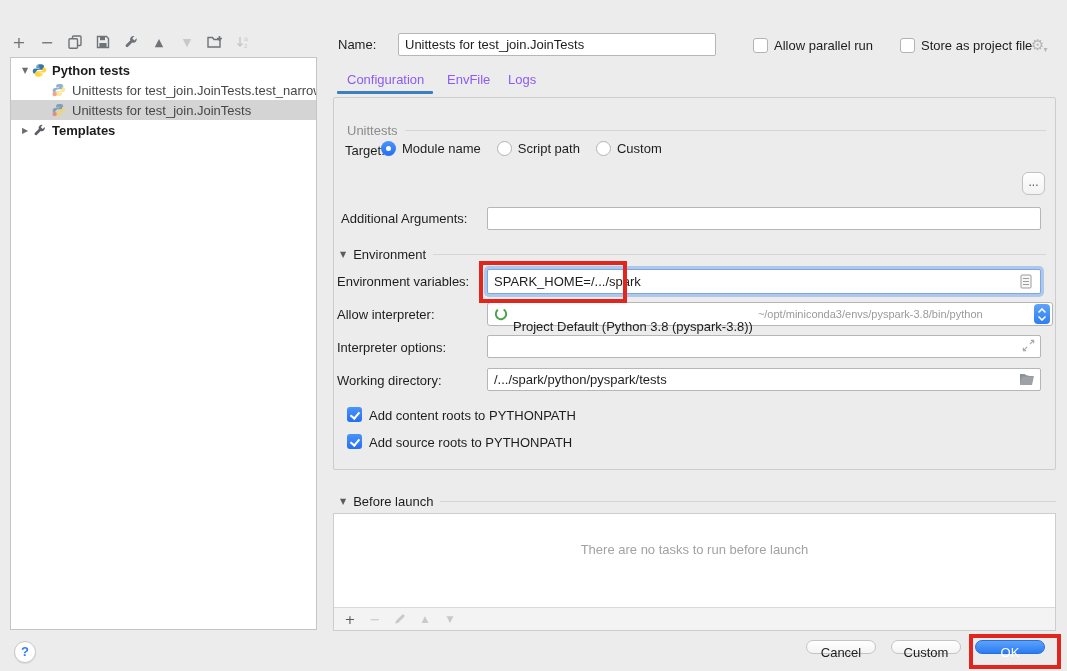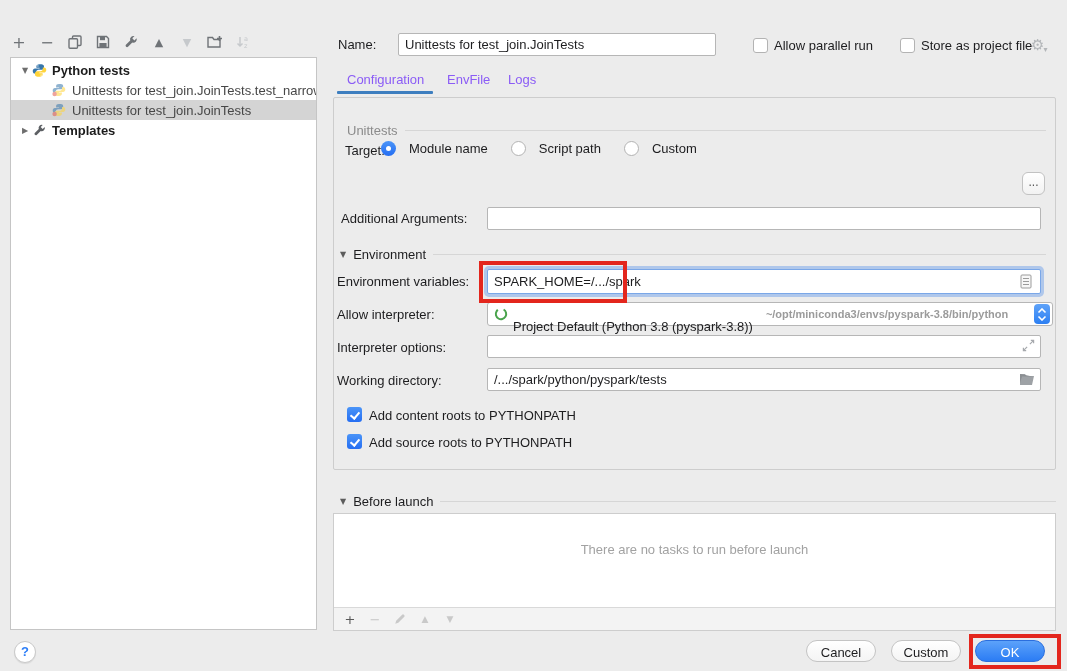--- a/index.html
+++ b/index.html
@@ -43,49 +43,49 @@
   .panelbox{position:absolute;left:333px;top:97px;width:723px;height:373px;border:1px solid #cdcdcd;box-sizing:border-box;border-radius:2px;}
 
   
   .tab{position:absolute;top:72px;font-size:13px;color:#8b5cf6;}
   .tabline{position:absolute;left:337px;top:91px;width:96px;height:3px;background:#3d7ebf;border-radius:1px;}
 
   
   .radio{width:15px;height:15px;border-radius:50%;box-sizing:border-box;background:#fff;border:1px solid #b3b3b3;display:inline-block;position:relative;flex:0 0 15px;}
   .radio.on{background:linear-gradient(#4a94f8,#256ef2);border:none;}
   .radio.on::after{content:"";position:absolute;left:5px;top:5px;width:5px;height:5px;border-radius:50%;background:#fff;}
-  .radiorow{position:absolute;display:flex;align-items:center;gap:13px;font-size:13px;color:#1d1d1f;}
+  .radiorow{position:absolute;display:flex;align-items:center;gap:6px;font-size:13px;color:#1d1d1f;}
 
   
   .cb{position:absolute;width:15px;height:15px;border-radius:3px;box-sizing:border-box;background:#fff;border:1px solid #b3b3b3;}
   .cb.on{background:linear-gradient(#4a94f8,#256ef2);border:none;}
   .cb.on::after{content:"";position:absolute;left:4.5px;top:2.5px;width:4px;height:7px;border-right:2px solid #fff;border-bottom:2px solid #fff;transform:rotate(40deg);}
 
   
   .focusring{border:1px solid #7aa7e8 !important;box-shadow:0 0 0 3px rgba(125,170,235,.55);}
 
   
   .combo{position:absolute;left:487px;top:302px;width:566px;height:24px;background:#fff;border:1px solid #b6b6b6;border-radius:3px;box-sizing:border-box;display:flex;align-items:center;padding:0 2px 0 6px;}
   .combo .main{font-size:13px;color:#1d1d1f;white-space:nowrap;margin-top:24px;}
-  .combo .path{font-size:11px;color:#9b9b9b;margin-left:13px;white-space:nowrap;overflow:hidden;flex:1;font-weight:bold;}
+  .combo .path{font-size:11px;color:#9b9b9b;margin-left:5px;white-space:nowrap;overflow:hidden;flex:1;}
   .spinner{width:16px;height:20px;border-radius:4px;background:linear-gradient(#5fa3f9,#2d7ff2);display:flex;flex-direction:column;align-items:center;justify-content:center;gap:1px;flex:0 0 16px;}
 
   .fieldicon{position:absolute;display:flex;align-items:center;justify-content:center;}
 
   
   .blbox{position:absolute;left:333px;top:513px;width:723px;height:118px;border:1px solid #cdcdcd;box-sizing:border-box;background:#fff;}
   .blmsg{position:absolute;left:0;top:28px;width:100%;text-align:center;font-size:13px;color:#a2a2a2;}
   .bltoolbar{position:absolute;left:0;bottom:0;width:100%;height:23px;border-top:1px solid #d9d9d9;background:#f3f3f3;display:flex;align-items:center;padding-left:9px;gap:11px;box-sizing:border-box;}
   .blicon{width:14px;height:14px;display:flex;align-items:center;justify-content:center;font-size:13px;color:#595959;font-family:"DejaVu Sans",sans-serif;}
   .blicon.disabled{color:#c9c9c9;}
   .blicon.tri{font-size:9px;}
 
   
   .helpbtn{position:absolute;left:14px;top:641px;width:22px;height:22px;border-radius:50%;background:#fff;border:1px solid #c9c9c9;box-sizing:border-box;text-align:center;line-height:20px;font-size:13px;font-weight:bold;color:#2c7ef8;box-shadow:0 1px 1px rgba(0,0,0,.08);}
-  .btn{position:absolute;top:640px;width:70px;height:22px;border-radius:11px;background:linear-gradient(#ffffff,#f4f4f4);border:1px solid #c4c4c4;box-sizing:border-box;text-align:center;line-height:23px;font-size:13px;color:#1d1d1f;}
+  .btn{position:absolute;top:640px;width:70px;height:14px;border-radius:11px;background:linear-gradient(#ffffff,#f4f4f4);border:1px solid #c4c4c4;box-sizing:border-box;text-align:center;line-height:23px;font-size:13px;color:#1d1d1f;}
   .btn.primary{background:linear-gradient(#5ca2fa,#2b7cf4);border:1px solid #2a6ede;color:#fff;}
 
   
   .annot{position:absolute;border:4px solid #e3261d;box-sizing:border-box;pointer-events:none;z-index:50;}
 
   .browsebtn{position:absolute;left:1022px;top:172px;width:23px;height:23px;background:linear-gradient(#ffffff,#f2f2f2);border:1px solid #c2c2c2;border-radius:6px;box-sizing:border-box;text-align:center;line-height:18px;font-size:12px;color:#555;}
   .gearwrap{position:absolute;left:1031px;top:36px;display:flex;align-items:flex-end;color:#b3b6b9;}
   .gearwrap .g{font-size:15px;font-family:"DejaVu Sans",sans-serif;}
   .gearwrap .c{font-size:8px;font-family:"DejaVu Sans",sans-serif;margin-left:-1px;}
 </style>

